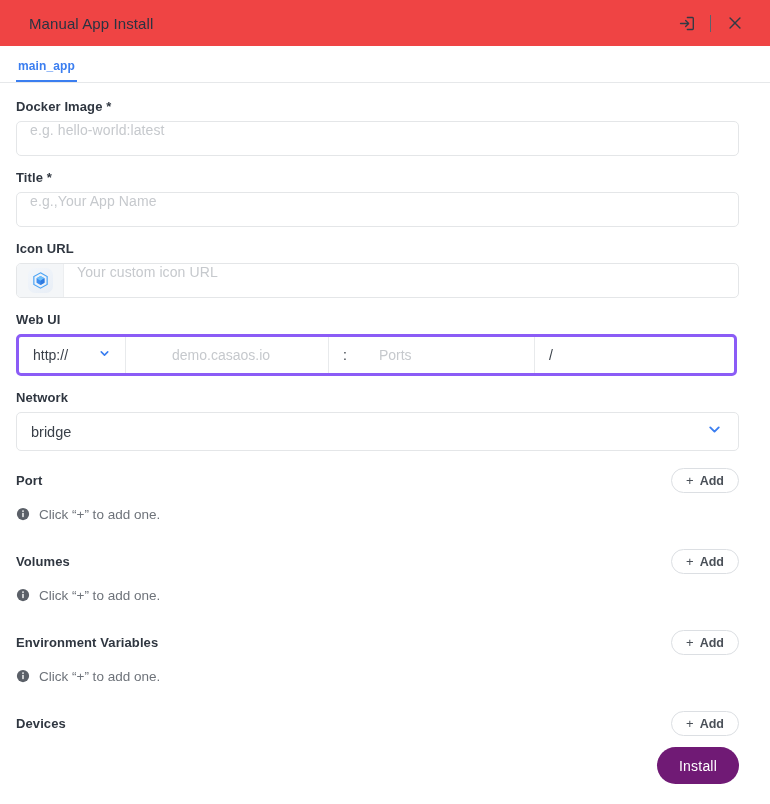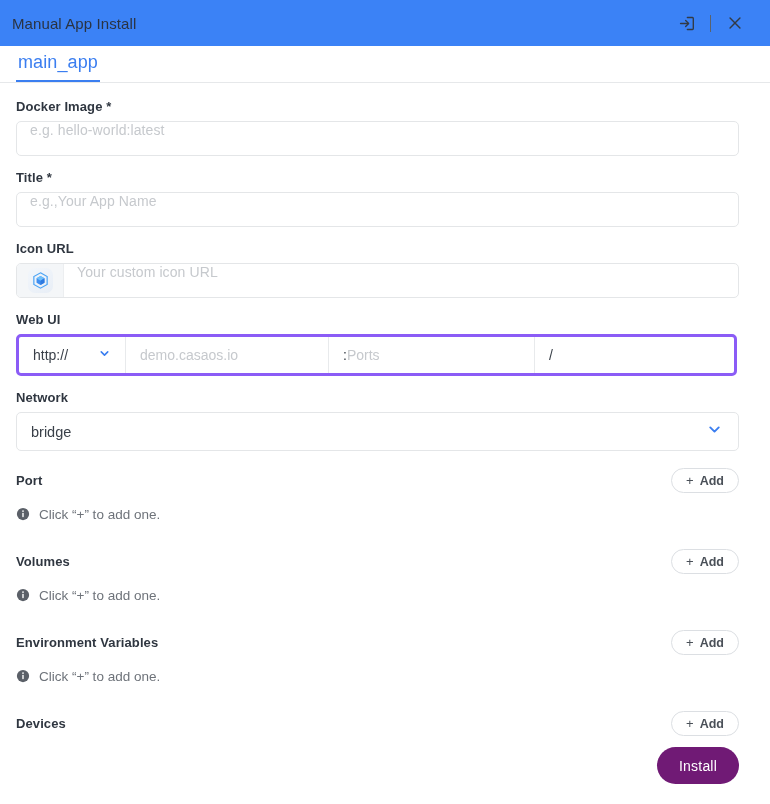--- a/index.html
+++ b/index.html
@@ -8,23 +8,23 @@
     background: #ffffff;
     font-family: "Liberation Sans", sans-serif;
     overflow: hidden;
   }
 
   .window { width: 770px; height: 804px; display: flex; flex-direction: column; background:#fff; }
 
   
   .titlebar {
     height: 46px; flex: 0 0 46px;
-    background: #3b82f6;
+    background: #ef4444;
     display: flex; align-items: center;
-    padding: 0 18px 0 12px;
+    padding: 0 18px 0 29px;
     justify-content: center;
   }
   .titlebar-title {
     font-size: 15px; font-weight: 400; color: #2a3342;
     letter-spacing: .1px;
   }
   .titlebar-actions { margin-left: auto; display: flex; align-items: center; gap: 0; }
   .tb-btn {
     width: 34px; height: 34px;
     display: flex; align-items: center; justify-content: center;
@@ -33,21 +33,21 @@
   .tb-sep { width: 1px; height: 17px; background: #5a626c; margin: 0 7px; }
 
   
   .tabbar {
     height: 37px; flex: 0 0 37px;
     border-bottom: 1px solid #e6e8ea;
     display: flex; align-items: flex-end;
     padding-left: 16px; background:#fff;
   }
   .tab {
-    font-size: 18px; font-weight: 400; color: #3b7ef0;
+    font-size: 12px; font-weight: 700; color: #3b7ef0;
     padding: 0 2px 7px 2px; margin-right: 18px;
     border-bottom: 2.5px solid #3b7ef0;
     cursor: pointer; letter-spacing: .1px;
   }
 
   
   .body {
     flex: 1 1 auto; padding: 16px 31px 0 16px;
     overflow: hidden; background: #fff;
   }
@@ -87,21 +87,21 @@
     border: 3px solid #8b5cf6; border-radius: 5px;
     display: flex; align-items: stretch; margin-bottom: 14px; overflow: hidden;
   }
   .webui-seg { display: flex; align-items: center; padding: 0 14px; border-right: 1px solid #e8eaec; }
   .webui-seg:last-child { border-right: none; }
   .seg-proto { width: 107px; justify-content: space-between; cursor: pointer; }
   .seg-proto .txt { font-size: 14px; color: #3a4049; }
   .seg-host { width: 203px; }
   .seg-ports { width: 206px; }
   .seg-path { flex: 1; }
-  .webui .ph { font-size: 14px; color: #c6c9cd; }
+  .webui .ph { font-size: 14px; color: #c6c9cd; margin-left: 32px; }
   .prefix { font-size: 14px; color: #3a4049; }
 
   
   .select {
     width: 723px; height: 39px;
     border: 1px solid #e4e6e8; border-radius: 5px;
     display: flex; align-items: center; padding: 0 15px 0 14px;
     margin-bottom: 16px; cursor: pointer; background:#fff;
   }
   .select .val { font-size: 14.5px; color: #3a4049; }

